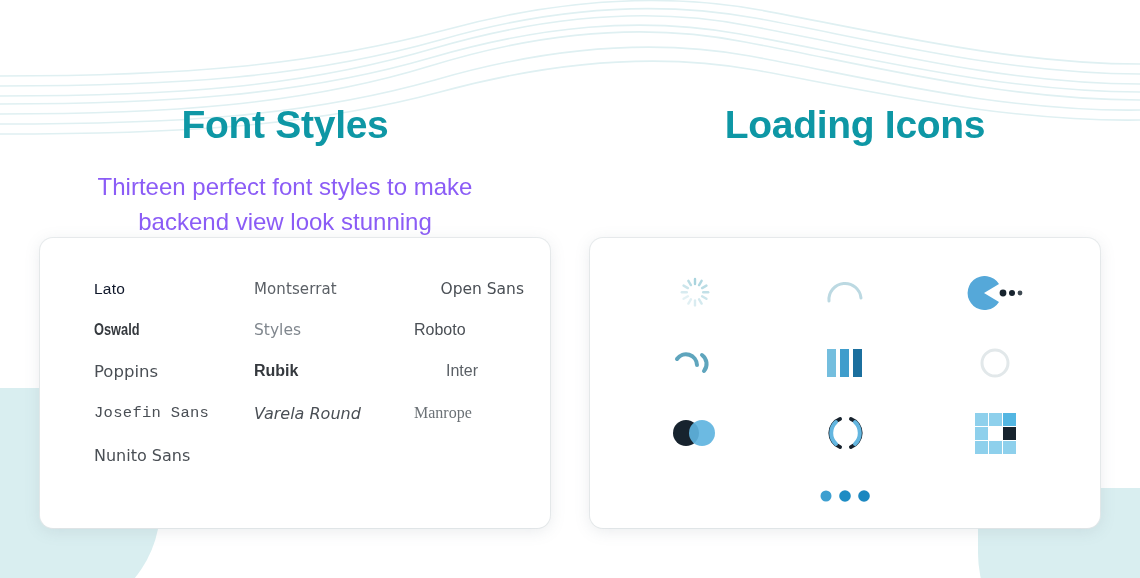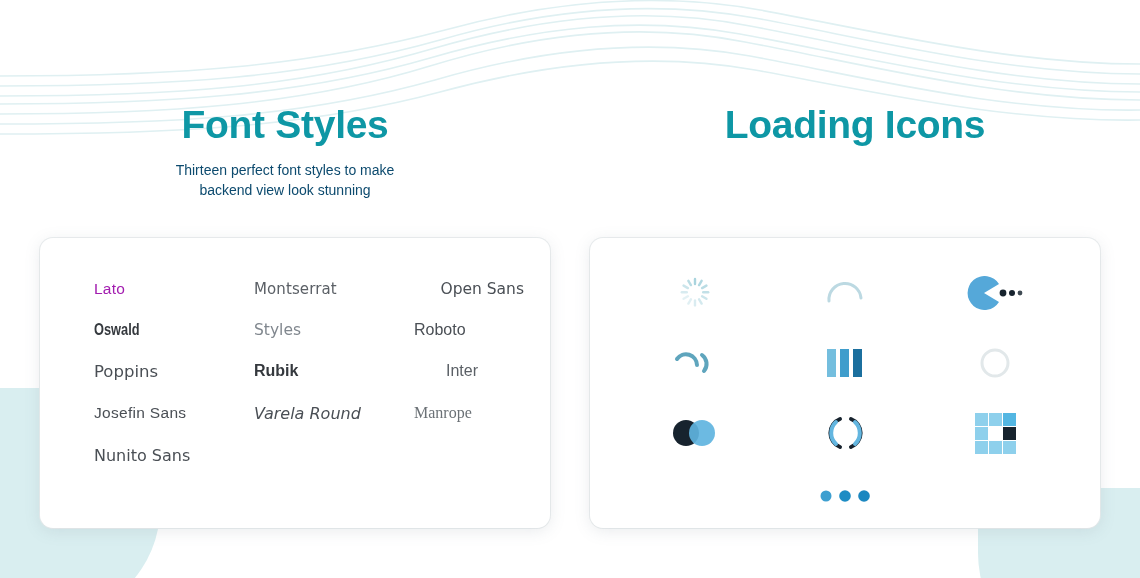--- a/index.html
+++ b/index.html
@@ -28,49 +28,49 @@
 
   .panel-title{
     position:absolute;left:0;right:0;top:60px;
     text-align:center;
     font-size:39px;font-weight:bold;letter-spacing:-0.3px;
     color:#0e97a5;line-height:1.1;
   }
   .panel-sub{
     position:absolute;left:0;right:0;top:128px;
     text-align:center;
-    font-size:14px;color:#0c4a6e;line-height:1.45;
+    font-size:24px;color:#8b5cf6;line-height:1.45;
   }
 
   .card{
     position:absolute;top:220px;
     background:#ffffff;border-radius:13px;
     box-shadow:0 3px 16px rgba(120,130,140,.16), 0 0 0 1px rgba(235,238,240,.9);
   }
   #font-card{left:40px;width:510px;height:290px;}
   #icon-card{left:20px;width:510px;height:290px;}
 
   
   .font-grid{
     position:absolute;left:54px;top:42px;width:430px;
     display:grid;grid-template-columns:160px 160px 110px;
     row-gap:23px;
   }
-  .font-item{font-size:16.5px;color:#a21caf;white-space:nowrap;}
+  .font-item{font-size:16.5px;color:#0f172a;white-space:nowrap;}
   .f-lato{font-family:"Liberation Sans",sans-serif;font-size:15.5px;letter-spacing:.2px;}
   .f-montserrat{font-family:"DejaVu Sans",sans-serif;font-size:15px;letter-spacing:.1px;color:#5b6066;}
   .f-opensans{font-family:"DejaVu Sans",sans-serif;font-size:15.5px;color:#4a4f55;text-align:right;}
   .f-oswald{font-family:"Liberation Sans Narrow","Liberation Sans",sans-serif;
             font-weight:bold;font-size:16px;transform:scaleX(.8);transform-origin:left center;color:#35393e;}
   .f-raleway{font-family:"DejaVu Sans",sans-serif;font-size:15.5px;color:#80878e;}
   .f-roboto{font-family:"Liberation Sans",sans-serif;font-size:16px;color:#4a4f55;}
   .f-poppins{font-family:"DejaVu Sans",sans-serif;font-size:16.5px;color:#4a4f55;}
   .f-rubik{font-family:"Liberation Sans",sans-serif;font-weight:bold;font-size:16px;color:#35393e;}
   .f-inter{font-family:"Liberation Sans",sans-serif;font-size:16px;color:#5b6066;margin-left:32px;}
-  .f-josefin{font-family:Liberation Sans, sans-serif;font-size:15.5px;font-weight:normal;letter-spacing:.3px;color:#4a4f55;}
+  .f-josefin{font-family:Liberation Mono, monospace;font-size:15.5px;font-weight:normal;letter-spacing:.3px;color:#4a4f55;}
   .f-varela{font-family:"DejaVu Sans",sans-serif;font-size:16px;color:#4a4f55;font-style:italic;}
   .f-manrope{font-family:Liberation Serif, serif;font-size:16px;color:#6b7176;}
   .f-nunito{font-family:"DejaVu Sans",sans-serif;font-size:16px;color:#4a4f55;}
 
   
   .loader-grid{
     position:absolute;left:30px;top:20px;width:450px;
     display:grid;grid-template-columns:1fr 1fr 1fr;
     grid-auto-rows:70px;align-items:center;justify-items:center;
   }

